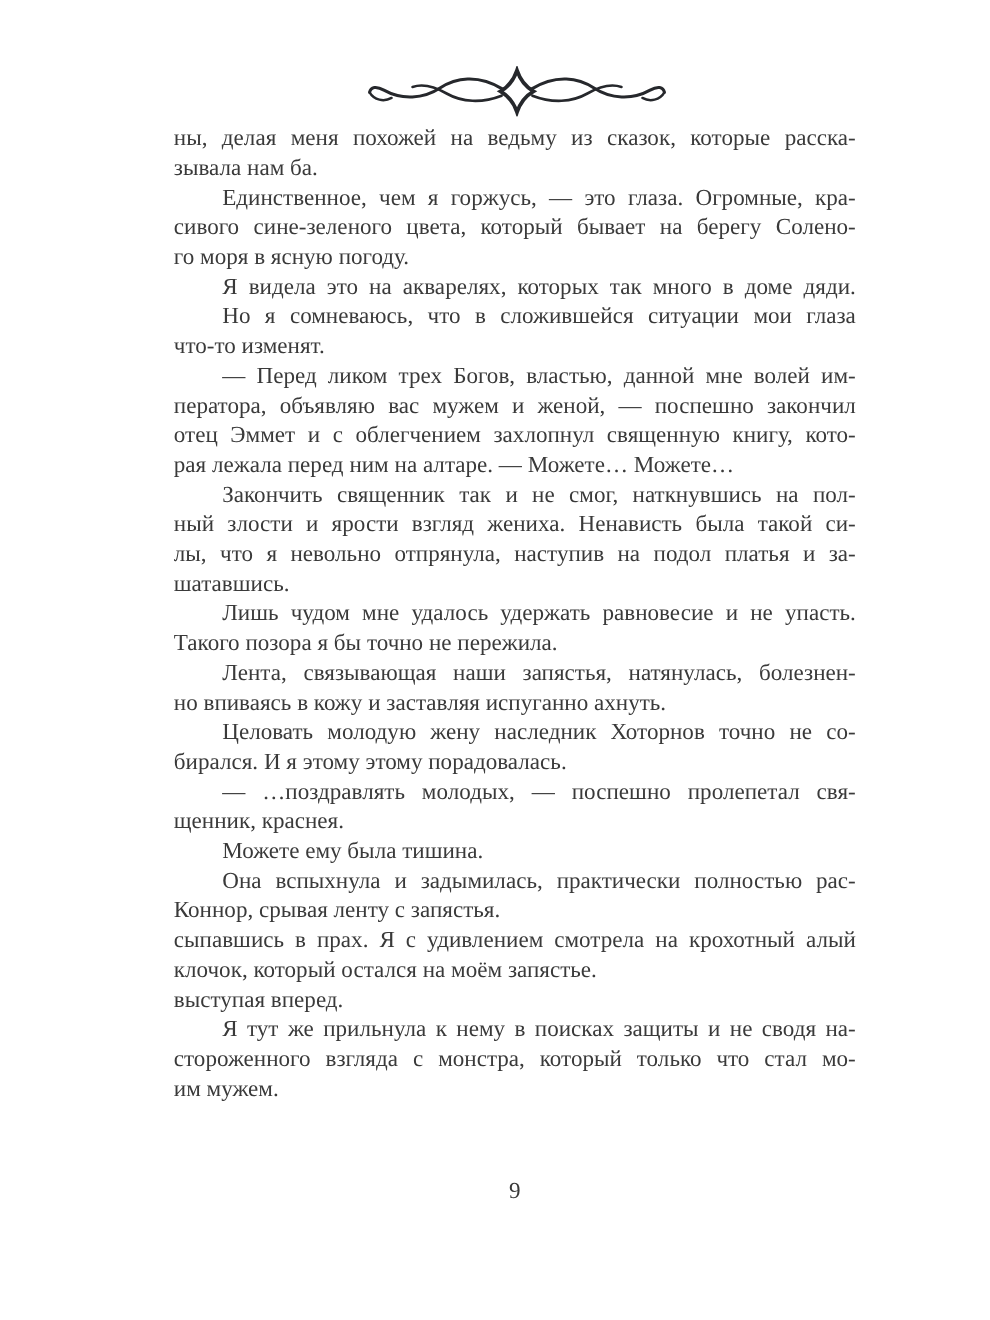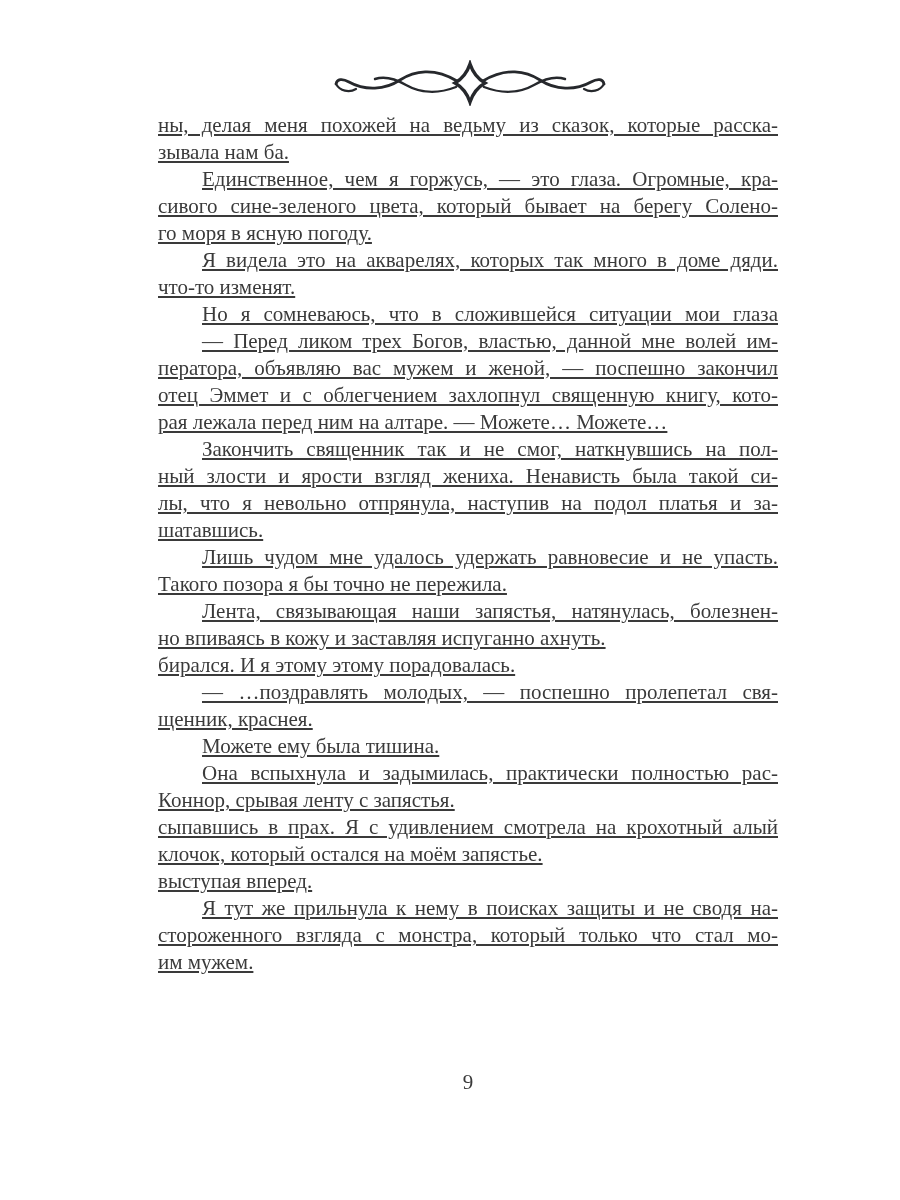--- a/index.html
+++ b/index.html
@@ -20,21 +20,21 @@
   }
   .text-block {
     position: absolute;
     left: 158px;
     top: 112px;
     width: 620px;
     font-size: 21px;
     line-height: 27px;
     color: #3a3a3a;
   }
-  .line { min-height: 27px; text-align: left; text-decoration: underline; }
+  .line { min-height: 27px; text-align: left; }
   .line.first { text-indent: 44px; }
   .line.just { text-align: justify; text-align-last: justify; }
   .footer {
     position: absolute;
     left: 158px;
     top: 1070px;
     width: 620px;
     text-align: center;
     font-size: 21px;
     color: #3a3a3a;
@@ -62,34 +62,35 @@
     </g>
   </svg>
 
   <div class="text-block">
       <div class="line just">ны, делая меня похожей на ведьму из сказок, которые расска-</div>
       <div class="line">зывала нам ба.</div>
       <div class="line first just">Единственное, чем я горжусь, — это глаза. Огромные, кра-</div>
       <div class="line just">сивого сине-зеленого цвета, который бывает на берегу Солено-</div>
       <div class="line">го моря в ясную погоду.</div>
       <div class="line first just">Я видела это на акварелях, которых так много в доме дяди.</div>
+      <div class="line first just">Но я сомневаюсь, что в сложившейся ситуации мои глаза</div>
       <div class="line">что-то изменят.</div>
-      <div class="line first just">Но я сомневаюсь, что в сложившейся ситуации мои глаза</div>
       <div class="line first just">— Перед ликом трех Богов, властью, данной мне волей им-</div>
       <div class="line just">ператора, объявляю вас мужем и женой, — поспешно закончил</div>
       <div class="line just">отец Эммет и с облегчением захлопнул священную книгу, кото-</div>
       <div class="line">рая лежала перед ним на алтаре. — Можете… Можете…</div>
       <div class="line first just">Закончить священник так и не смог, наткнувшись на пол-</div>
       <div class="line just">ный злости и ярости взгляд жениха. Ненависть была такой си-</div>
       <div class="line just">лы, что я невольно отпрянула, наступив на подол платья и за-</div>
       <div class="line">шатавшись.</div>
       <div class="line first just">Лишь чудом мне удалось удержать равновесие и не упасть.</div>
       <div class="line">Такого позора я бы точно не пережила.</div>
       <div class="line first just">Лента, связывающая наши запястья, натянулась, болезнен-</div>
       <div class="line">но впиваясь в кожу и заставляя испуганно ахнуть.</div>
+      <div class="line first just">Целовать молодую жену наследник Хоторнов точно не со-</div>
       <div class="line">бирался. И я этому этому порадовалась.</div>
       <div class="line first just">— …поздравлять молодых, — поспешно пролепетал свя-</div>
       <div class="line">щенник, краснея.</div>
       <div class="line first">Можете ему была тишина.</div>
       <div class="line first just">Она вспыхнула и задымилась, практически полностью рас-</div>
       <div class="line">Коннор, срывая ленту с запястья.</div>
       <div class="line just">сыпавшись в прах. Я с удивлением смотрела на крохотный алый</div>
       <div class="line">клочок, который остался на моём запястье.</div>
       <div class="line">выступая вперед.</div>
       <div class="line first just">Я тут же прильнула к нему в поисках защиты и не сводя на-</div>

